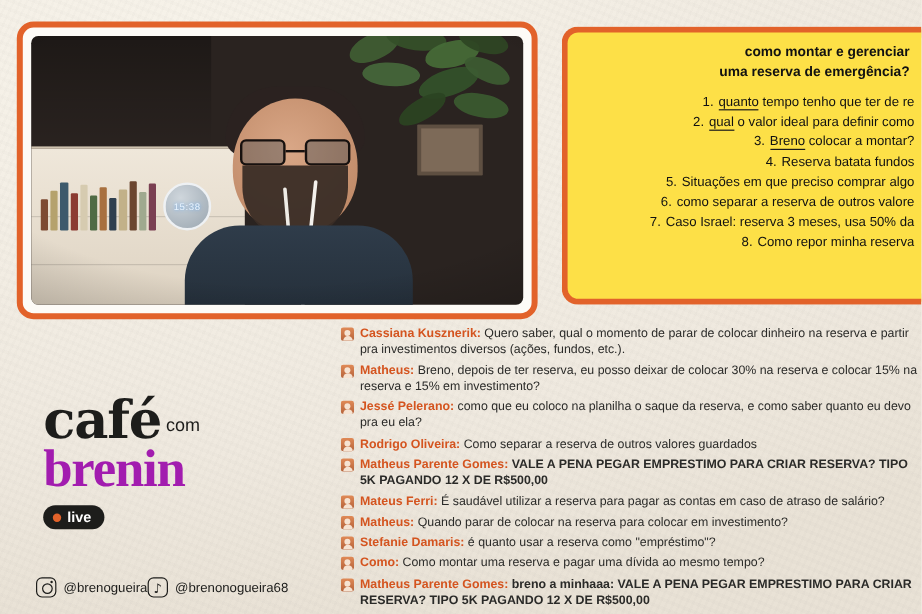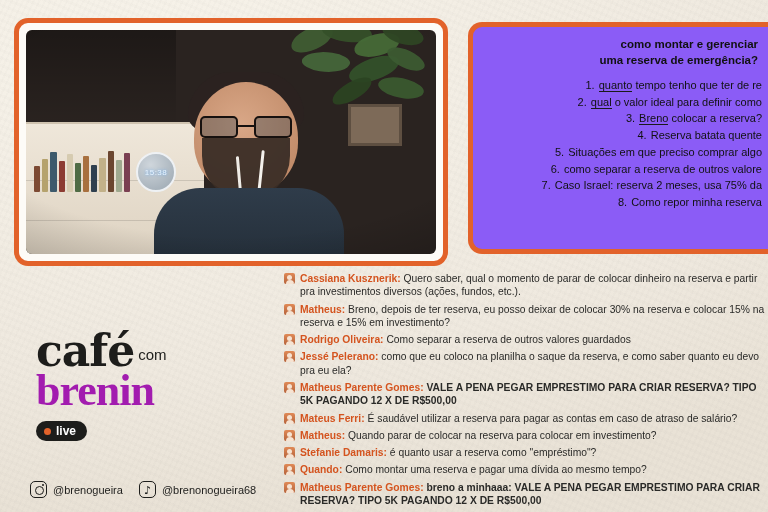--- a/index.html
+++ b/index.html
@@ -155,21 +155,21 @@
     background: radial-gradient(115% 95% at 50% 40%, rgba(0,0,0,0) 55%, rgba(0,0,0,.35) 100%);
   }
 
   
   #slide-panel {
     left: 468px; top: 22px;
     width: 300px; height: 232px;
     border-right: none;
     border-radius: 14px 0 0 14px;
     padding: 10px 6px 10px 12px;
-    background: #8b5cf6;
+    background: #fde047;
   }
   #slide-title {
     text-align: right;
     font-weight: bold;
     color: #111;
     font-size: 11.5px;
     line-height: 1.35;
     padding-right: 4px;
     margin-bottom: 9px;
   }
@@ -220,21 +220,21 @@
     background: #1d1d1b; color: #fff;
     border-radius: 999px;
     padding: 3px 11px 3px 8px;
     font-size: 12px; font-weight: bold; justify-content: center;
   }
   #live-dot { width: 7px; height: 7px; border-radius: 50%; background: #e2622a; }
 
   
   #socials {
     position: absolute; left: 30px; bottom: 14px;
-    display: flex; align-items: center; gap: 16px;
+    display: flex; align-items: center; gap: 0;
     font-size: 11px; color: #1d1d1b;
   }
   .social { display: flex; align-items: center; gap: 6px; }
   .sq-icon {
     width: 17px; height: 17px;
     border: 1.6px solid #1d1d1b;
     border-radius: 5px;
     position: relative;
   }
   .sq-icon::after {
@@ -363,25 +363,25 @@
   </div>
 
   <div class="panel" id="slide-panel">
     <div id="slide-title">
       <div>como montar e gerenciar</div>
       <div>uma reserva de emergência?</div>
     </div>
     <ol id="slide-list">
         <li><span class="num">1.</span><span class="underline">quanto</span><span> tempo tenho que ter de re</span></li>
         <li><span class="num">2.</span><span class="underline">qual</span><span> o valor ideal para definir como</span></li>
-        <li><span class="num">3.</span><span class="underline">Breno</span><span> colocar a reserva?</span></li>
-        <li><span class="num">4.</span><span>Reserva batata quente</span></li>
+        <li><span class="num">3.</span><span class="underline">Breno</span><span> colocar a montar?</span></li>
+        <li><span class="num">4.</span><span>Reserva batata fundos</span></li>
         <li><span class="num">5.</span><span>Situações em que preciso comprar algo</span></li>
         <li><span class="num">6.</span><span>como separar a reserva de outros valore</span></li>
-        <li><span class="num">7.</span><span>Caso Israel: reserva 2 meses, usa 75% da</span></li>
+        <li><span class="num">7.</span><span>Caso Israel: reserva 3 meses, usa 50% da</span></li>
         <li><span class="num">8.</span><span>Como repor minha reserva</span></li>
       </ol>
   </div>
 
   <div id="logo">
     <div>
       <span id="logo-cafe">café</span><span id="logo-com">com</span>
     </div>
     <span id="logo-brenin">brenin</span>
     <div id="live-pill">
@@ -409,45 +409,45 @@
       <div class="msg">
         <div class="avatar"></div>
         <div class="msg-body"><span class="user">Cassiana Kusznerik:</span><span> Quero saber, qual o momento de parar de colocar dinheiro na reserva e partir pra investimentos diversos (ações, fundos, etc.).</span></div>
       </div>
       <div class="msg">
         <div class="avatar"></div>
         <div class="msg-body"><span class="user">Matheus:</span><span> Breno, depois de ter reserva, eu posso deixar de colocar 30% na reserva e colocar 15% na reserva e 15% em investimento?</span></div>
       </div>
       <div class="msg">
         <div class="avatar"></div>
+        <div class="msg-body"><span class="user">Jessé Pelerano:</span><span> como que eu coloco na planilha o saque da reserva, e como saber quanto eu devo pra eu ela?</span></div>
+      </div>
+      <div class="msg">
+        <div class="avatar"></div>
         <div class="msg-body"><span class="user">Rodrigo Oliveira:</span><span> Como separar a reserva de outros valores guardados</span></div>
       </div>
       <div class="msg">
         <div class="avatar"></div>
-        <div class="msg-body"><span class="user">Jessé Pelerano:</span><span> como que eu coloco na planilha o saque da reserva, e como saber quanto eu devo pra eu ela?</span></div>
-      </div>
-      <div class="msg">
-        <div class="avatar"></div>
         <div class="msg-body text-bold"><span class="user">Matheus Parente Gomes:</span><span> VALE A PENA PEGAR EMPRESTIMO PARA CRIAR RESERVA? TIPO 5K PAGANDO 12 X DE R$500,00</span></div>
       </div>
       <div class="msg">
         <div class="avatar"></div>
         <div class="msg-body"><span class="user">Mateus Ferri:</span><span> É saudável utilizar a reserva para pagar as contas em caso de atraso de salário?</span></div>
       </div>
       <div class="msg">
         <div class="avatar"></div>
         <div class="msg-body"><span class="user">Matheus:</span><span> Quando parar de colocar na reserva para colocar em investimento?</span></div>
       </div>
       <div class="msg">
         <div class="avatar"></div>
         <div class="msg-body"><span class="user">Stefanie Damaris:</span><span> é quanto usar a reserva como "empréstimo"?</span></div>
       </div>
       <div class="msg">
         <div class="avatar"></div>
-        <div class="msg-body"><span class="user">Quando:</span><span> Como montar uma reserva e pagar uma dívida ao mesmo tempo?</span></div>
+        <div class="msg-body"><span class="user">Como:</span><span> Como montar uma reserva e pagar uma dívida ao mesmo tempo?</span></div>
       </div>
       <div class="msg">
         <div class="avatar"></div>
         <div class="msg-body text-bold"><span class="user">Matheus Parente Gomes:</span><span> breno a minhaaa: VALE A PENA PEGAR EMPRESTIMO PARA CRIAR RESERVA? TIPO 5K PAGANDO 12 X DE R$500,00</span></div>
       </div>
     </div>
 
 </div>
 
 </body></html>

